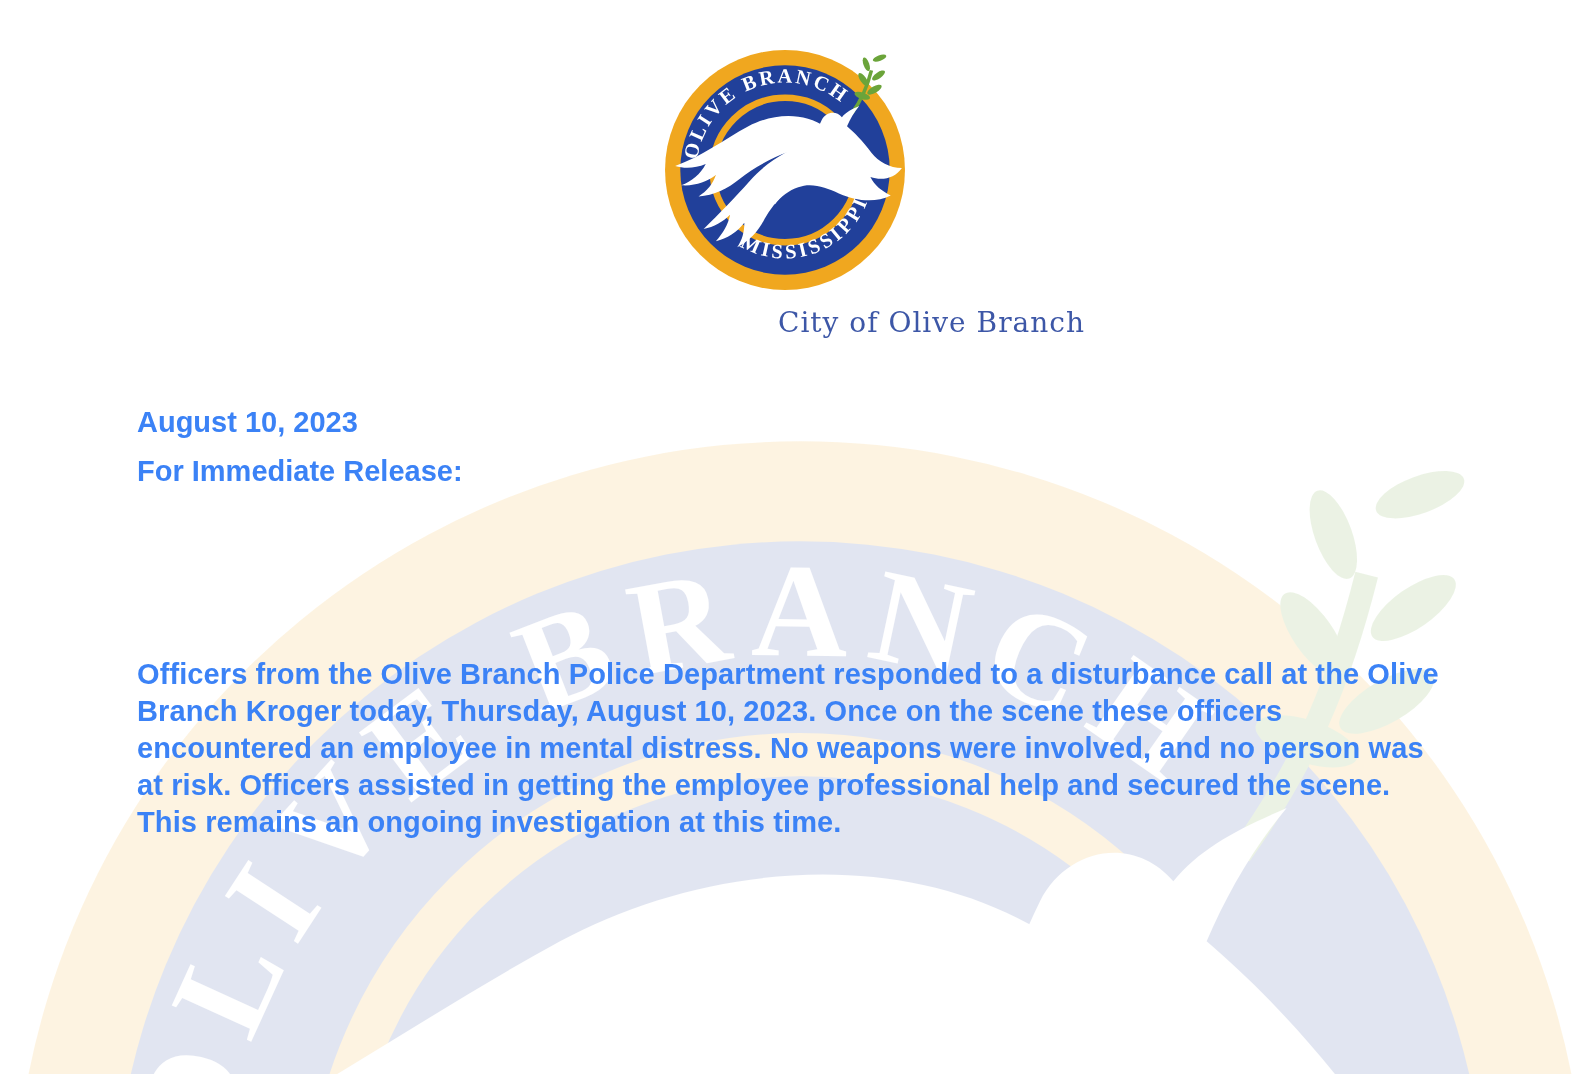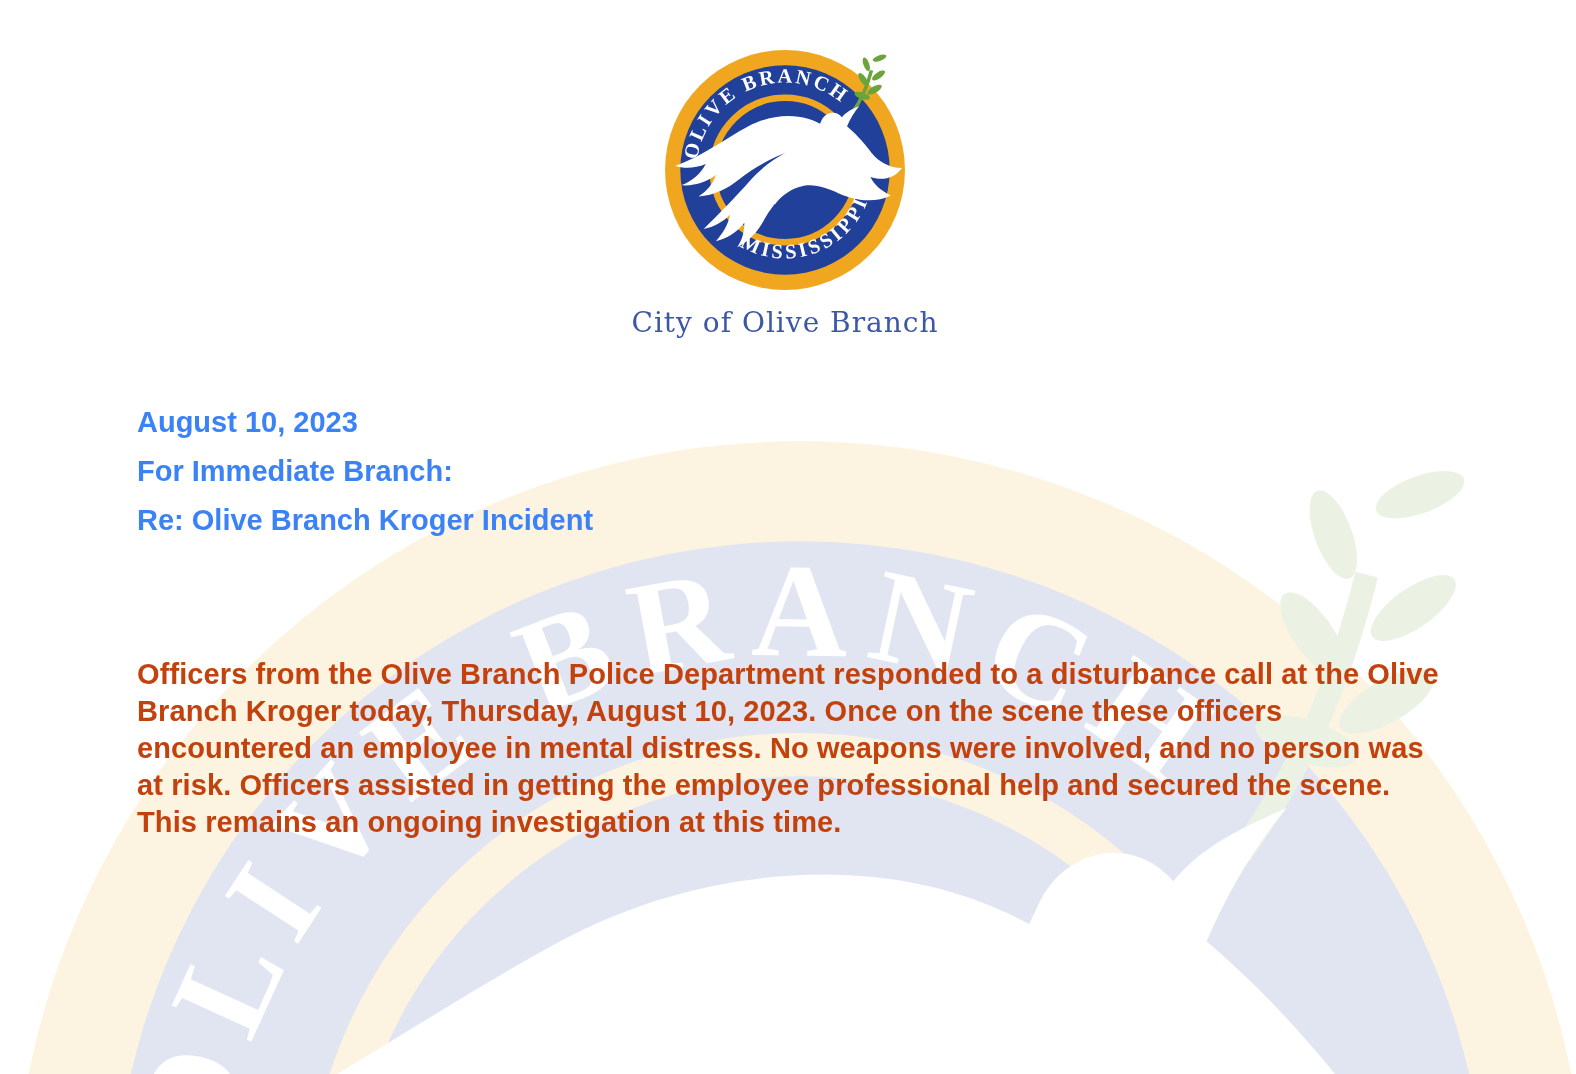--- a/index.html
+++ b/index.html
@@ -19,21 +19,21 @@
     pointer-events:none;
   }
   .seal-logo{
     position:absolute;
     left:663px;top:48px;
     width:244px;height:244px;
   }
   .seal-caption{
     position:absolute;
     left:485px;top:306px;width:600px;
-    text-align:center;
+    text-align:right;
     font-family:"DejaVu Serif","Liberation Serif",serif;
     font-size:28px;
     letter-spacing:1px;
     color:#3d57a7;
   }
   .meta-block{
     position:absolute;
     left:137px;top:398px;
   }
   .meta-block p{
@@ -45,21 +45,21 @@
     white-space:nowrap;
   }
   .release-body{
     position:absolute;
     left:137px;top:656px;
     width:1310px;
     margin:0;
     font-size:29px;
     font-weight:700;
     line-height:37px;
-    color:#c2410c;
+    color:#3b82f6;
     letter-spacing:0.1px;
   }
   .seal-arc-text{
     font-family:"Liberation Serif","DejaVu Serif",serif;
     font-weight:700;
     fill:#ffffff;
   }
   .arc-top{font-size:20px;letter-spacing:2.6px;}
   .arc-bottom{font-size:20px;letter-spacing:3.2px;}
 </style>
@@ -135,17 +135,16 @@
   <use href="#city-seal"></use>
 </svg>
 
 <svg class="seal-logo" viewBox="0 0 240 240" role="img">
   <use href="#city-seal"></use>
 </svg>
 <div class="seal-caption">City of Olive Branch</div>
 
 <div class="meta-block">
   <p>August 10, 2023</p>
-  <p>For Immediate Branch:</p>
-  <p>Re: Olive Branch Kroger Incident</p>
+  <p>For Immediate Release:</p>
 </div>
 
 <p class="release-body">Officers from the Olive Branch Police Department responded to a disturbance call at the Olive Branch Kroger today, Thursday, August 10, 2023. Once on the scene these officers encountered an employee in mental distress. No weapons were involved, and no person was at risk. Officers assisted in getting the employee professional help and secured the scene. This remains an ongoing investigation at this time.</p>
 
 </body></html>

